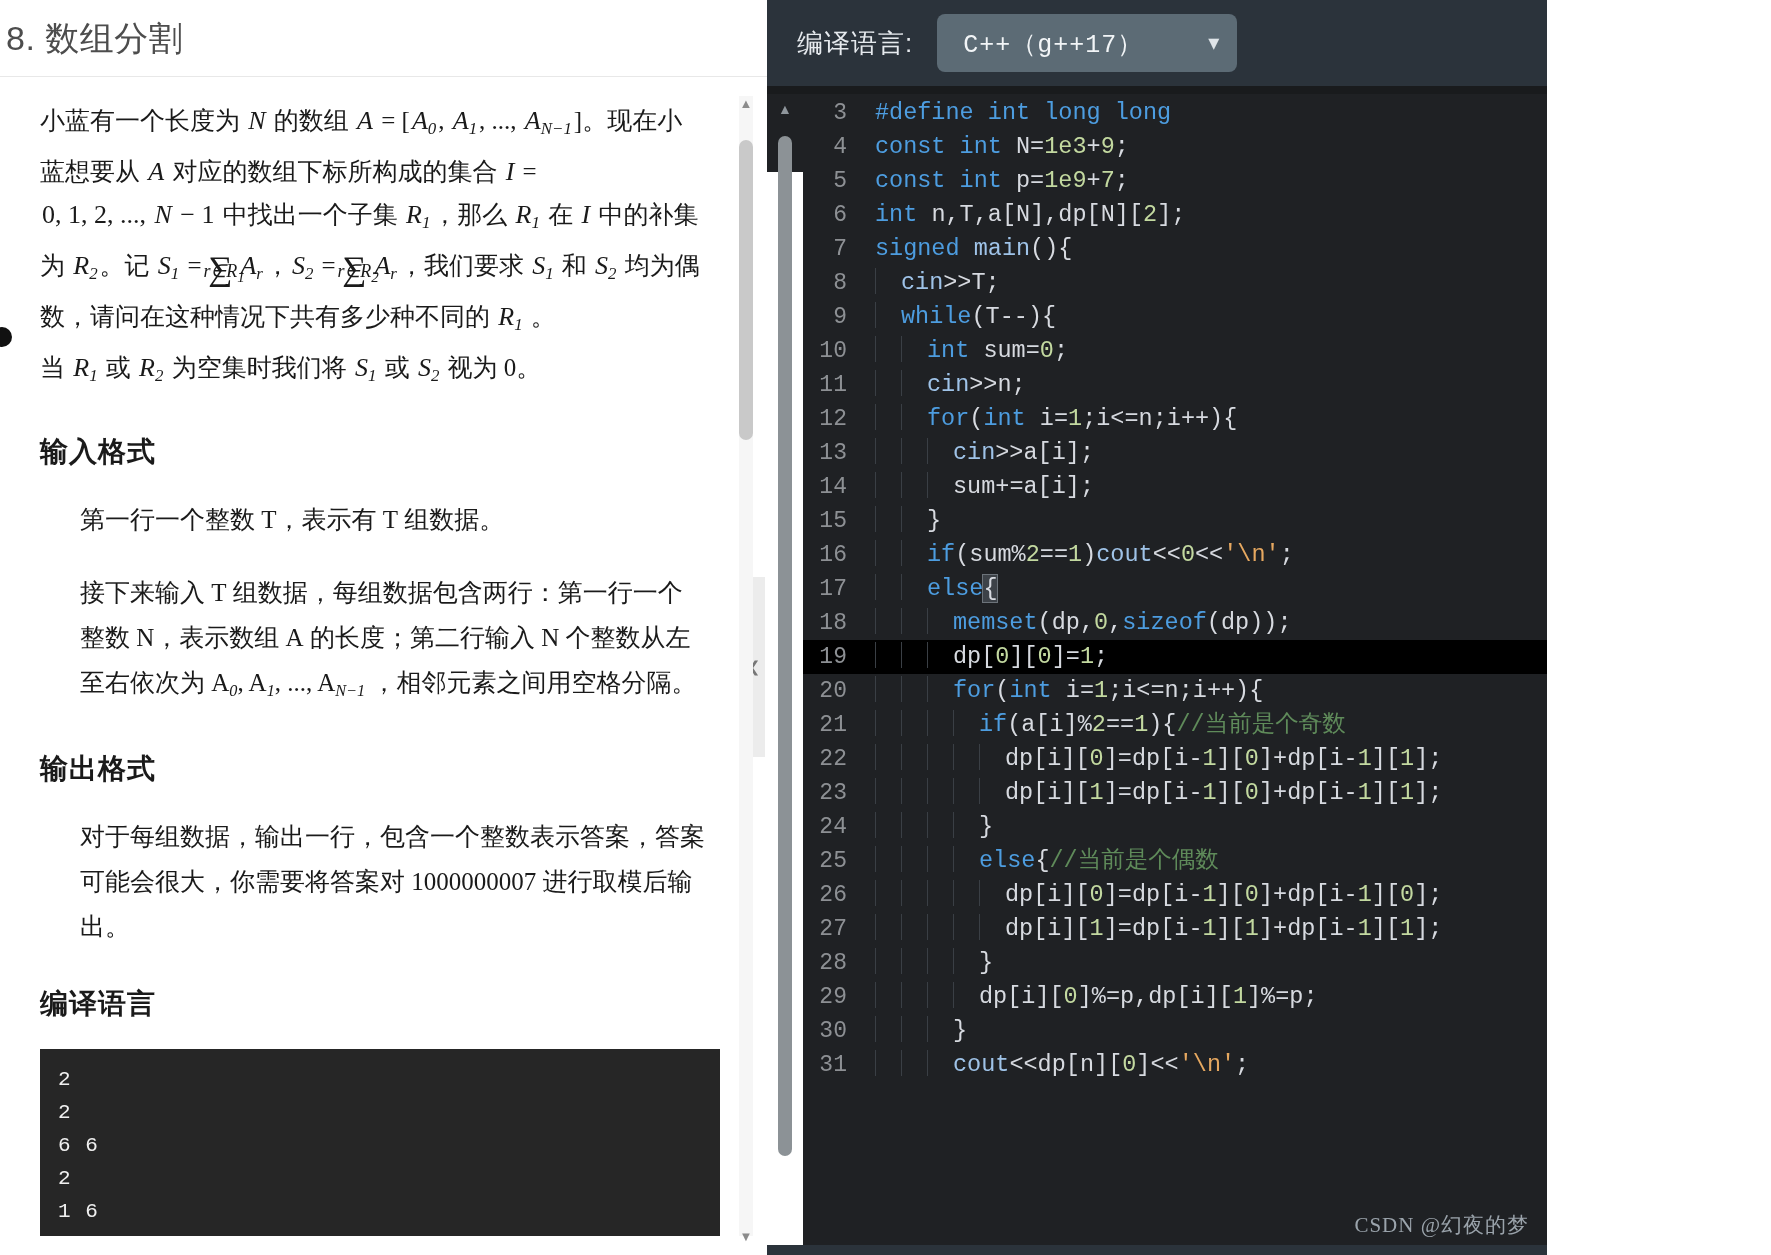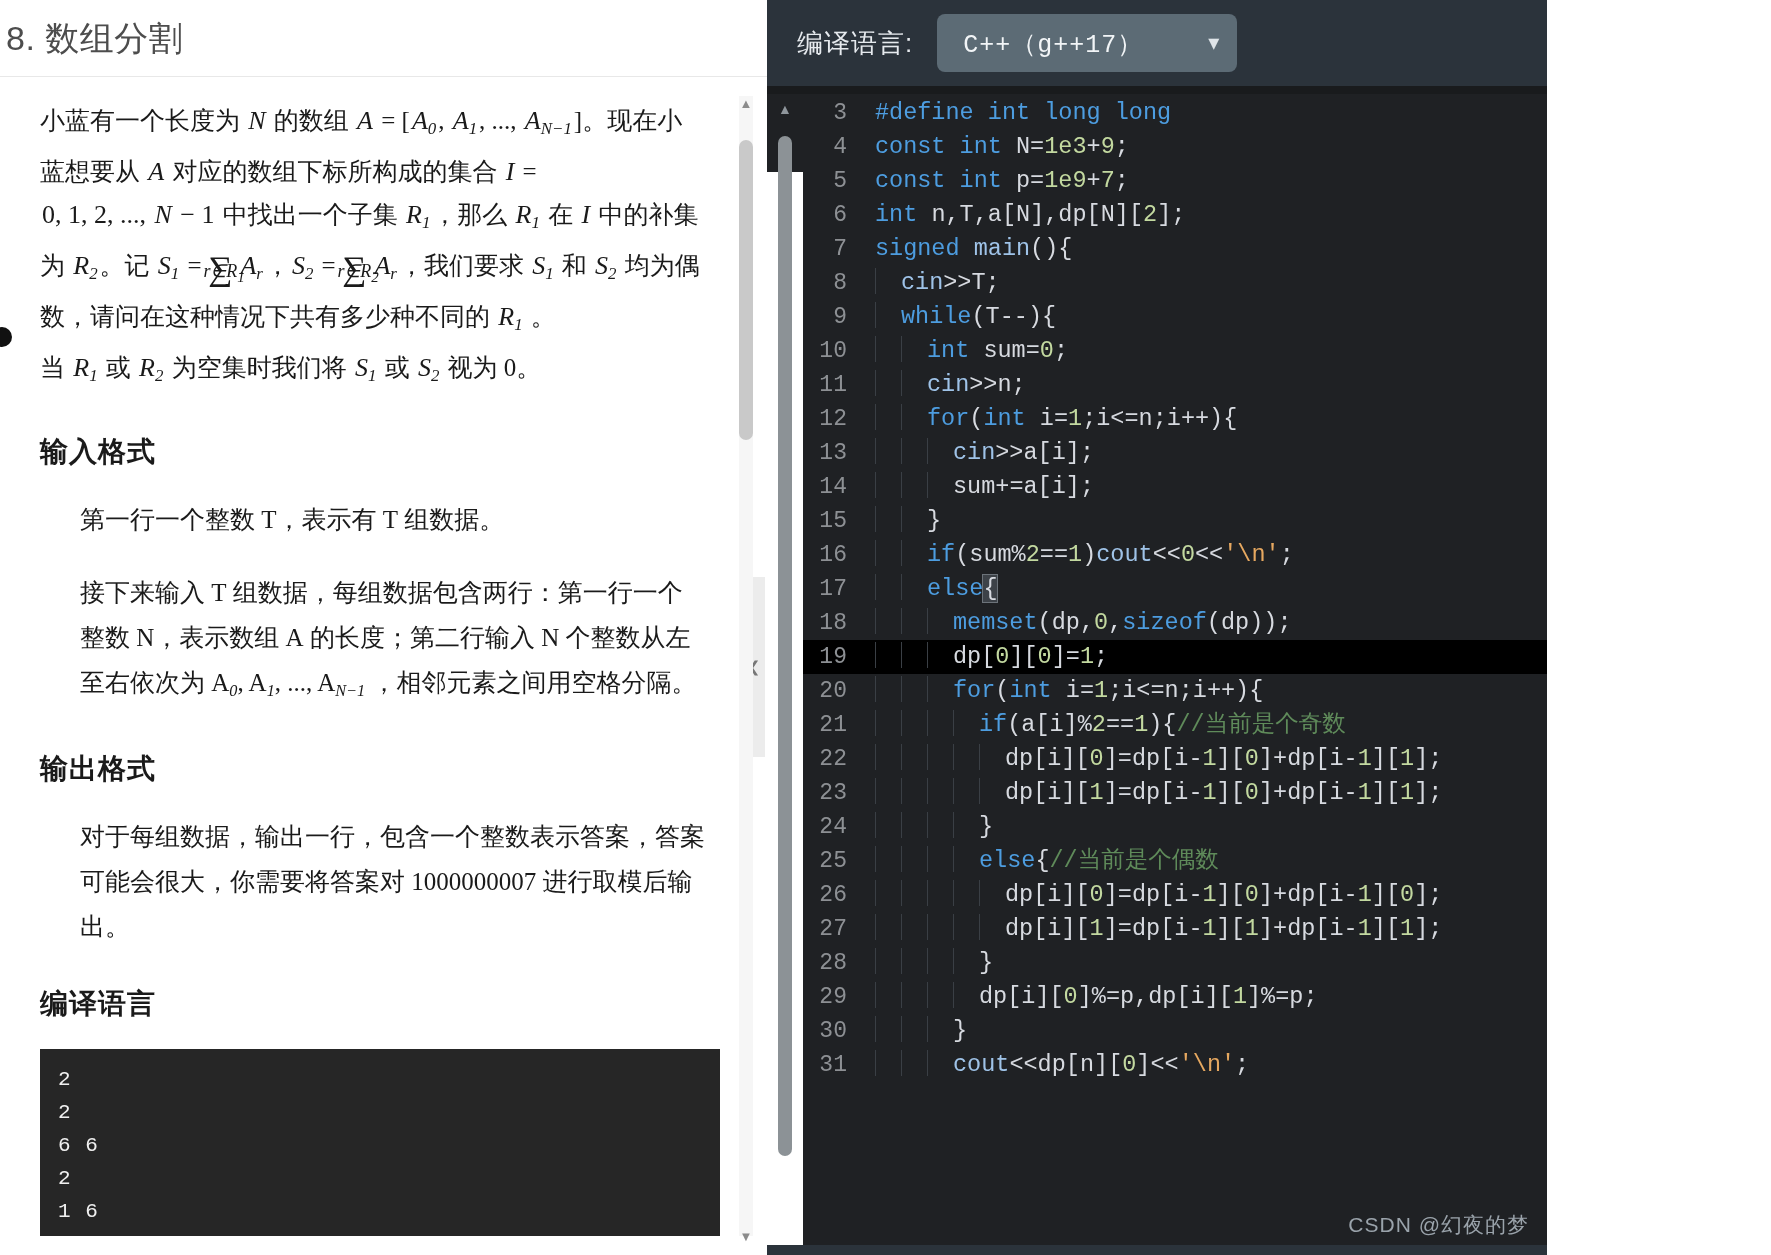--- a/index.html
+++ b/index.html
@@ -220,20 +220,21 @@
   .fn   { color: #9fc3e8; }
   .var  { color: #d7dae0; }
   .brkt-hl { background: #3d4248; outline: 1px solid #6c737a; }
 
   .watermark {
     position: absolute;
     right: 18px; bottom: 16px;
     color: #9aa3ab;
     font-size: 21px;
     letter-spacing: 1px;
+    font-family: Liberation Serif, serif;
   }
   .editor-bottom-bar {
     position: absolute; left: 0; right: 0; bottom: 0;
     height: 10px; background: #2b333b;
   }
   
   .ed-scroll {
     position: absolute;
     left: 10px; top: 16px;
     width: 16px; height: 1060px;

